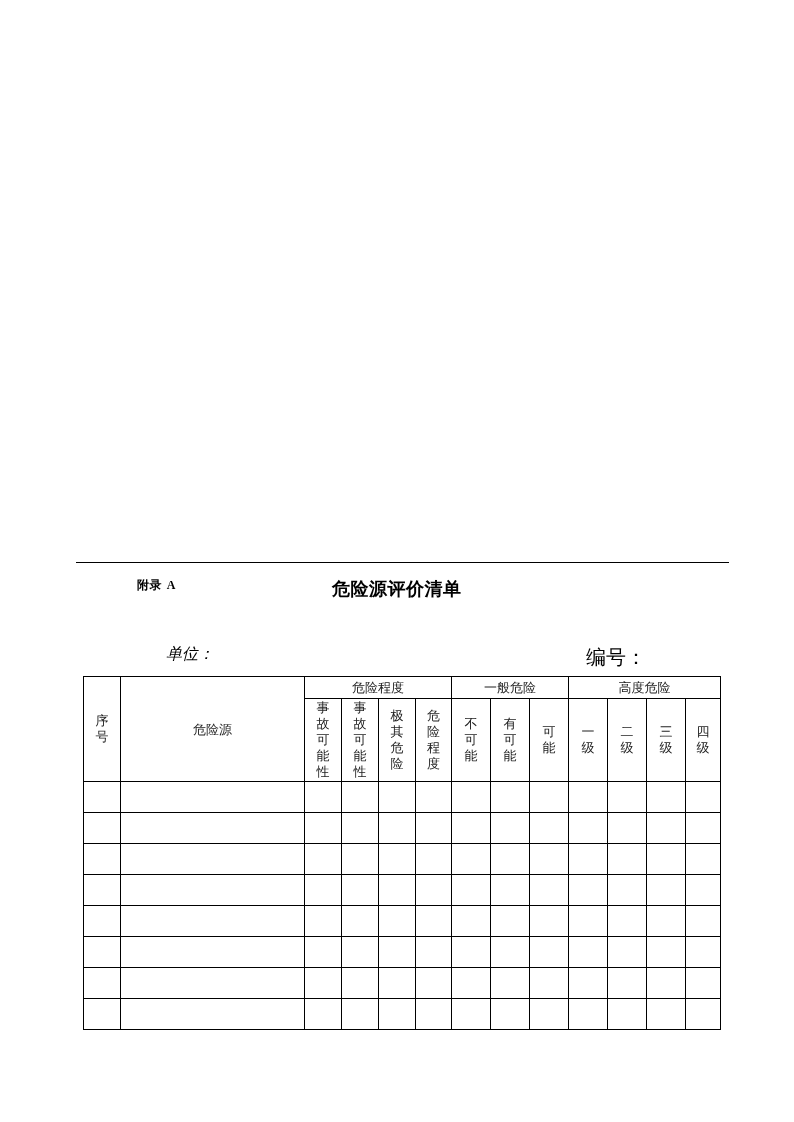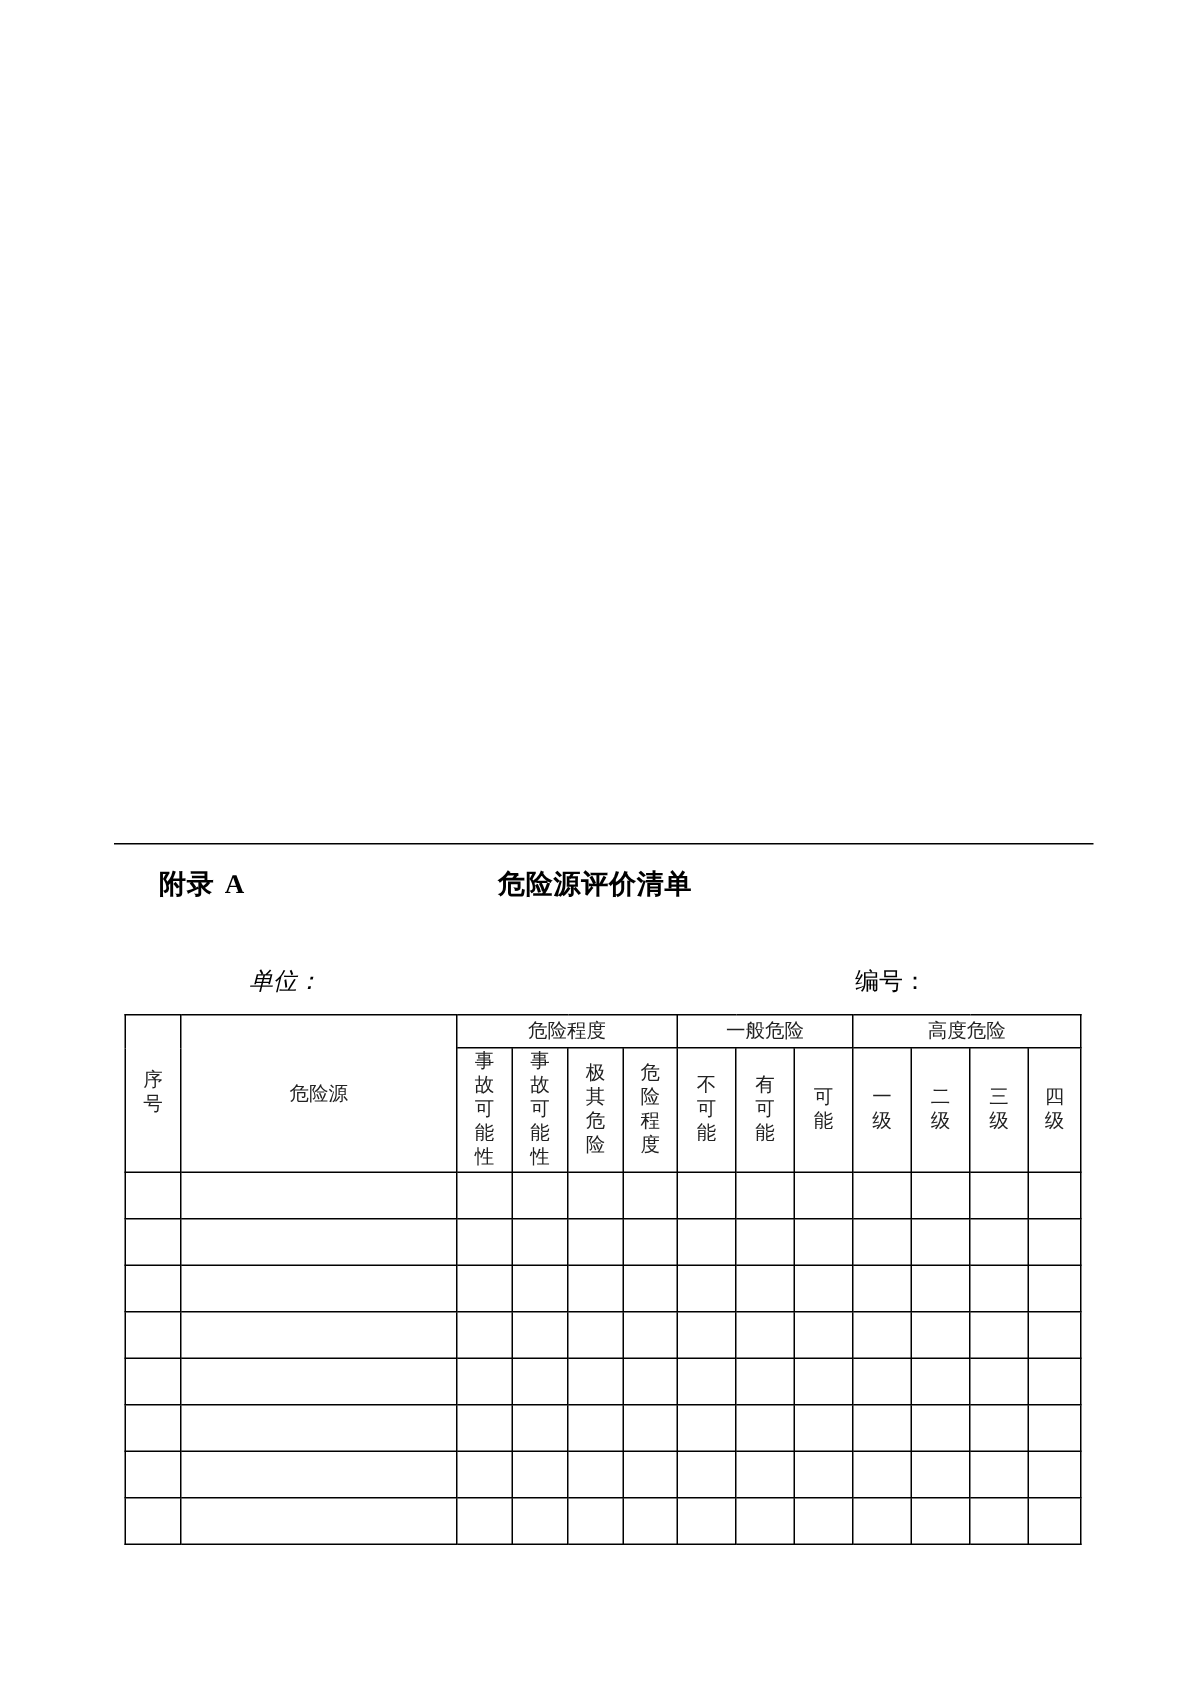--- a/index.html
+++ b/index.html
@@ -1,27 +1,27 @@
 <!DOCTYPE html>
 <html><head>
 <meta charset="utf-8">
 <style>
   html, body { margin: 0; padding: 0; background: #ffffff; }
   body { width: 794px; height: 1122px; position: relative; overflow: hidden;
          font-family: "DejaVu Serif", "Liberation Serif", serif; color: #000; }
   .rule { position: absolute; left: 76px; top: 562px; width: 653px; height: 0;
           border-top: 1px solid #000; }
-  .appendix { position: absolute; left: 106px; top: 577px; font-size: 18px; font-weight: bold;
+  .appendix { position: absolute; left: 137px; top: 577px; font-size: 12px; font-weight: bold;
               font-family: "DejaVu Sans", sans-serif; letter-spacing: 0.5px; }
   .appendix .latin { font-family: "Liberation Serif", serif; font-weight: bold; }
   .doc-title { position: absolute; left: 332px; top: 577px; font-size: 18px; font-weight: bold;
                font-family: Liberation Serif, serif; letter-spacing: 0.5px; }
   .unit-label { position: absolute; left: 166px; top: 644px; font-size: 16px;
                 font-family: "DejaVu Sans", sans-serif; font-style: italic; }
-  .code-label { position: absolute; left: 570px; top: 644px; font-size: 16px;
+  .code-label { position: absolute; left: 586px; top: 644px; font-size: 20px;
                 font-family: Liberation Sans, sans-serif; }
   table.hz { position: absolute; left: 83px; top: 676px; border-collapse: collapse;
              table-layout: fixed; font-family: "DejaVu Sans", sans-serif; font-size: 13px;
              color: #222; }
   table.hz td { border: 1px solid #000; padding: 0; text-align: center; vertical-align: middle;
                 line-height: 17px; }
   .vt { display: inline-block; width: 14px; word-break: break-all; line-height: 16px; }
   tr.h1 td { height: 21px; text-align: center; }
   tr.h2 td { height: 82px; }
   tr.body td { height: 30px; }

